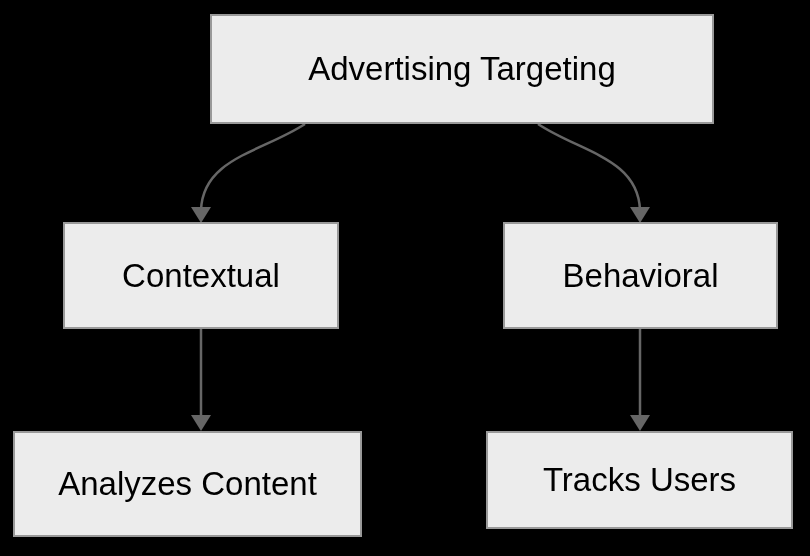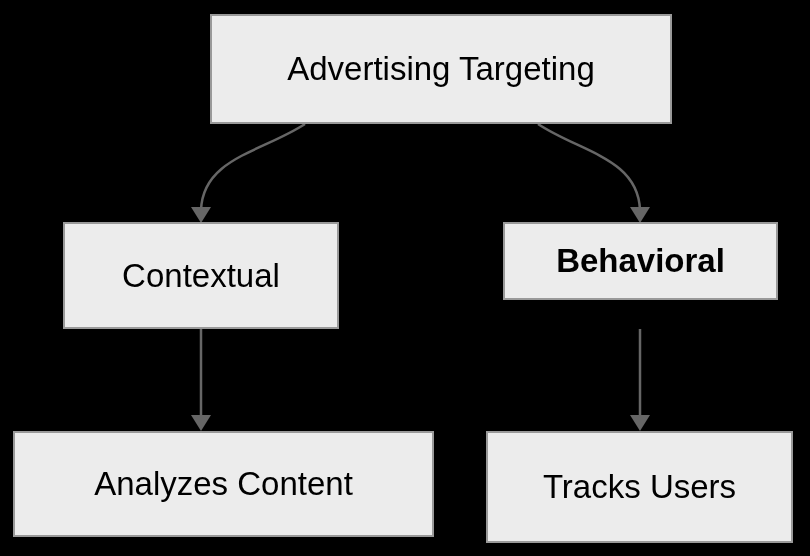--- a/index.html
+++ b/index.html
@@ -32,25 +32,25 @@
     align-items: center;
     justify-content: center;
     z-index: 2;
   }
   .node-label {
     font-size: 33px;
     color: #000000;
     white-space: nowrap;
     line-height: 1.2;
   }
-  .node-root       { left: 210px; top: 14px;  width: 462px; height: 110px; }
+  .node-root       { left: 210px; top: 14px;  width: 504px; height: 110px; }
   .node-contextual { left: 63px;  top: 222px; width: 276px; height: 107px; justify-content: center; }
-  .node-behavioral { left: 503px; top: 222px; width: 275px; height: 78px; font-weight: bold; }
-  .node-analyzes   { left: 13px;  top: 431px; width: 421px; height: 106px; }
-  .node-tracks     { left: 486px; top: 431px; width: 307px; height: 112px; }
+  .node-behavioral { left: 503px; top: 222px; width: 275px; height: 107px; }
+  .node-analyzes   { left: 13px;  top: 431px; width: 349px; height: 106px; }
+  .node-tracks     { left: 486px; top: 431px; width: 307px; height: 98px; }
   .edge-path {
     fill: none;
     stroke: #666666;
     stroke-width: 2.5;
   }
   .edge-head {
     fill: #666666;
     stroke: none;
   }
 </style>

